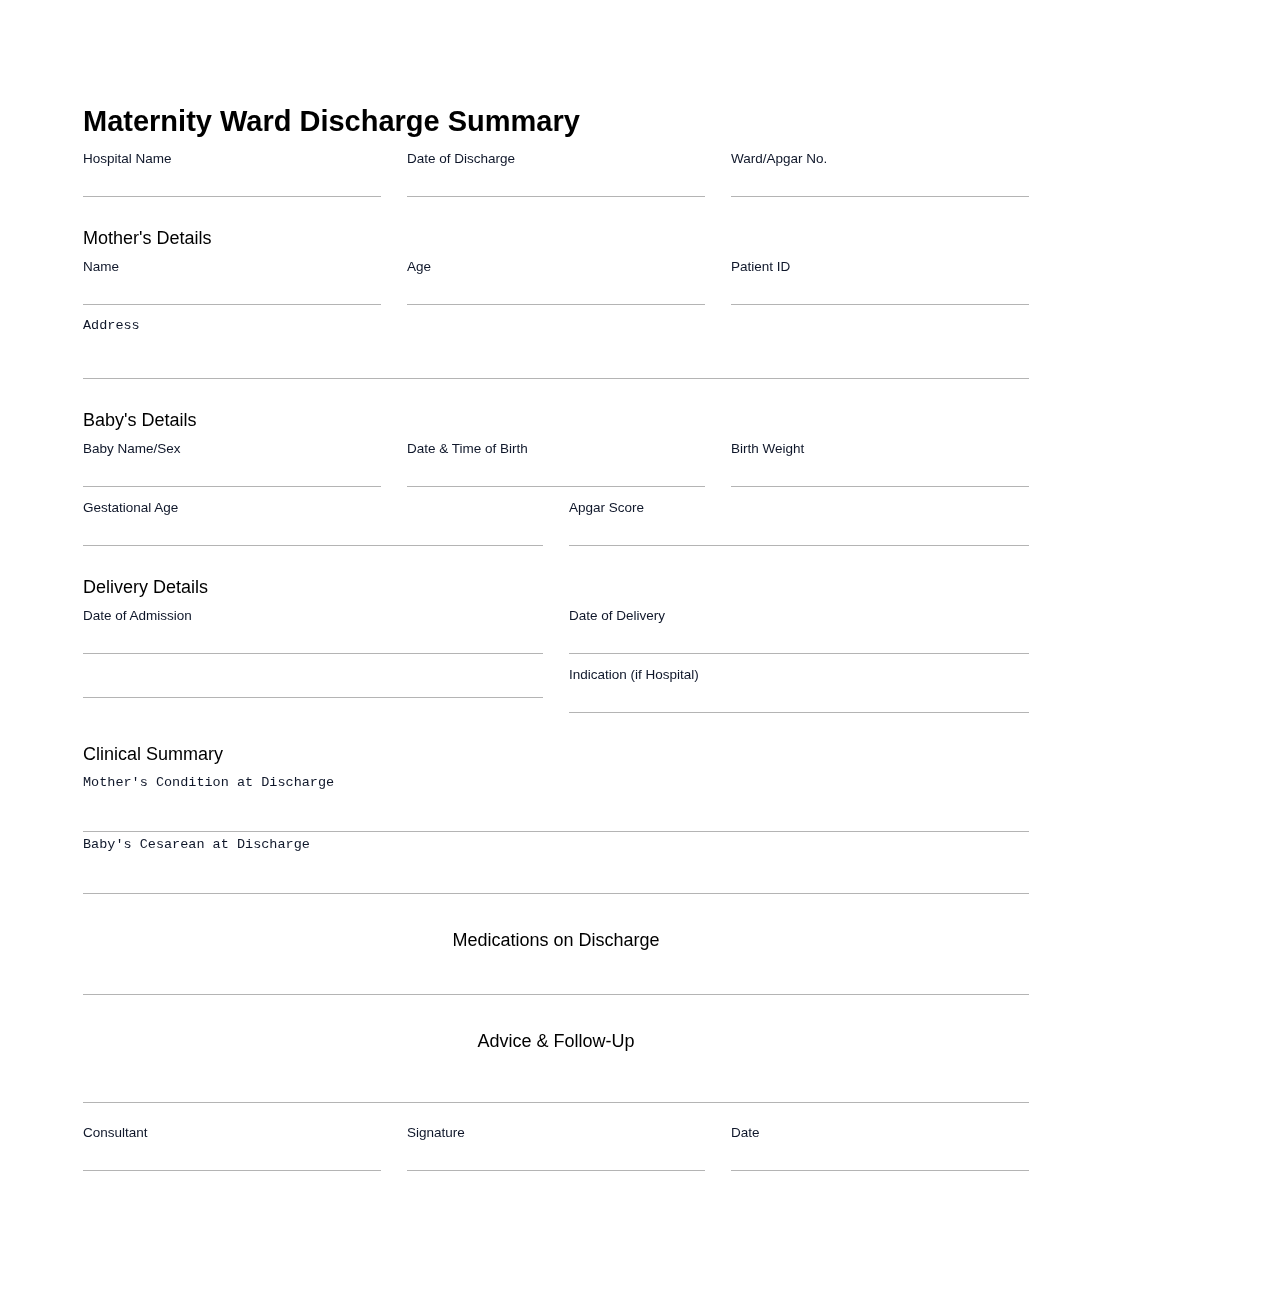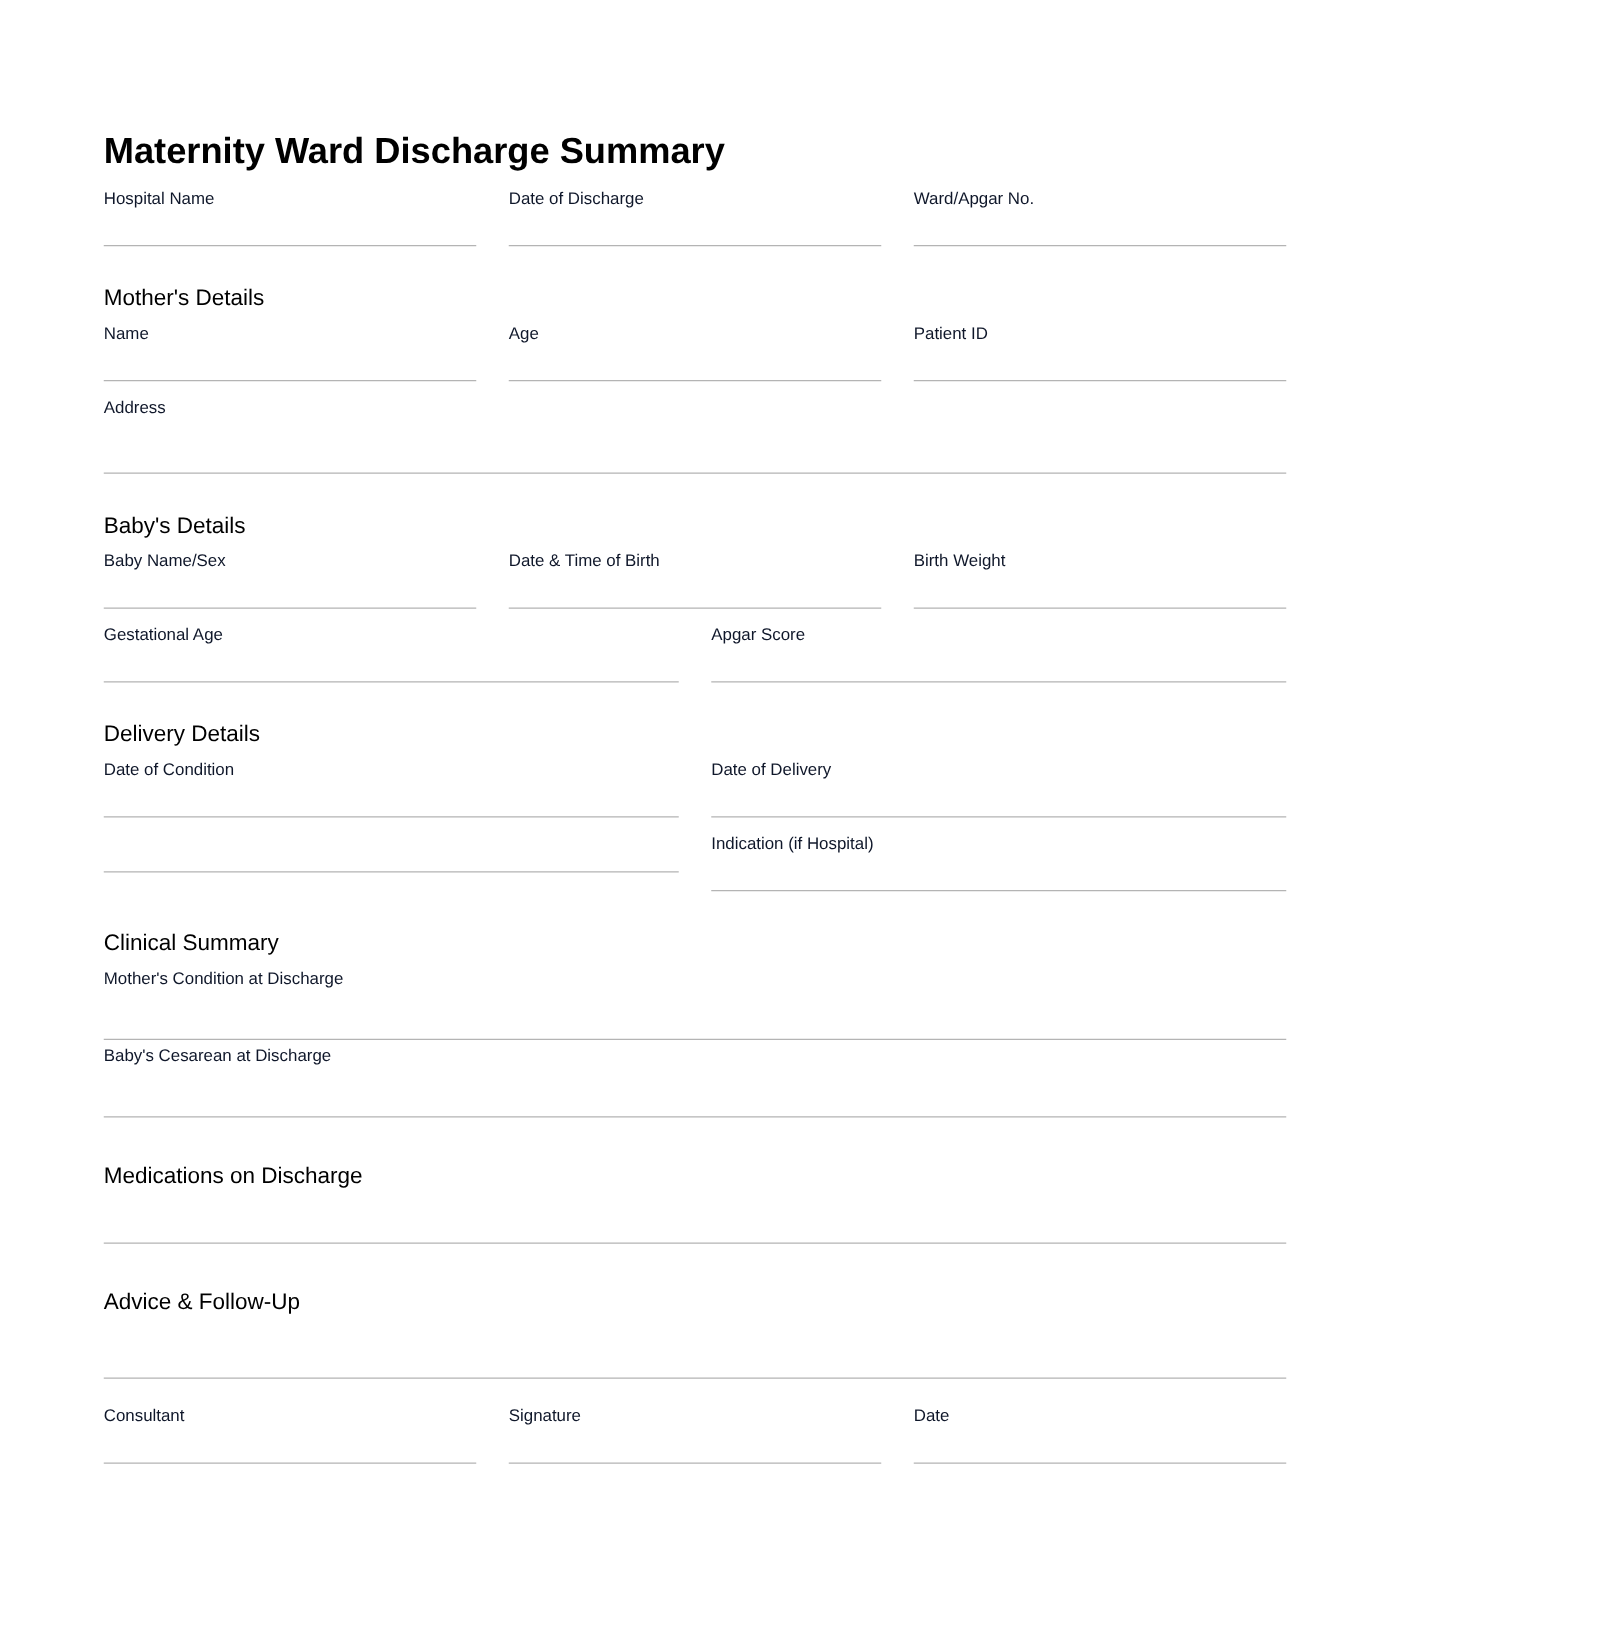--- a/index.html
+++ b/index.html
@@ -22,28 +22,28 @@
     margin: 0 0 13px 0;
     letter-spacing: 0;
   }
   h2.section-heading {
     font-size: 18px;
     font-weight: 400;
     line-height: 21px;
     margin: 31px 0 10px 0;
   }
   h2.section-heading.mt-lg { margin-top: 36px; }
-  h2.section-heading.mb-0 { margin-bottom: 0; }
+  h2.section-heading.mb-0 { margin-bottom: 0; text-align: center; }
   .row {
     display: grid;
     column-gap: 26px;
   }
   .cols-3 { grid-template-columns: 1fr 1fr 1fr; }
   .cols-2 { grid-template-columns: 1fr 1fr; }
-  .cols-1 { grid-template-columns: 1fr; }
+  .cols-1 { grid-template-columns: 1fr; font-family: Liberation Mono, monospace; }
   .row + .row { margin-top: 13px; }
   .row.tight { margin-top: 5px; }
   .row.footer-row { margin-top: 22px; }
   .field .label {
     font-size: 13.5px;
     line-height: 15px;
     color: #0f172a;
   }
   .field .input {
     height: 31px;
@@ -120,21 +120,21 @@
     </div>
     <div class="field">
       <div class="label">Apgar Score</div>
       <div class="input"></div>
     </div>
   </div>
 
   <h2 class="section-heading">Delivery Details</h2>
   <div class="row cols-2">
     <div class="field">
-      <div class="label">Date of Condition</div>
+      <div class="label">Date of Admission</div>
       <div class="input"></div>
     </div>
     <div class="field">
       <div class="label">Date of Delivery</div>
       <div class="input"></div>
     </div>
   </div>
   <div class="row cols-2">
     <div class="field">
       <div class="input"></div>

